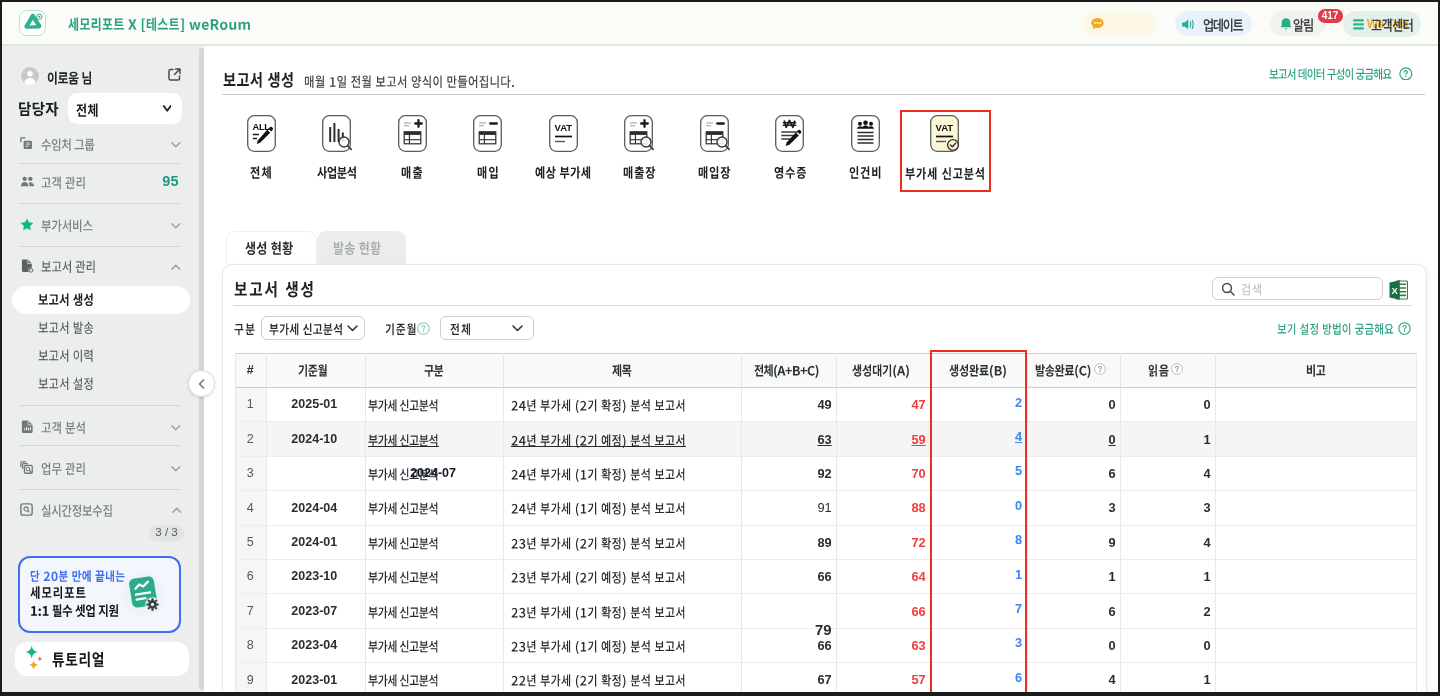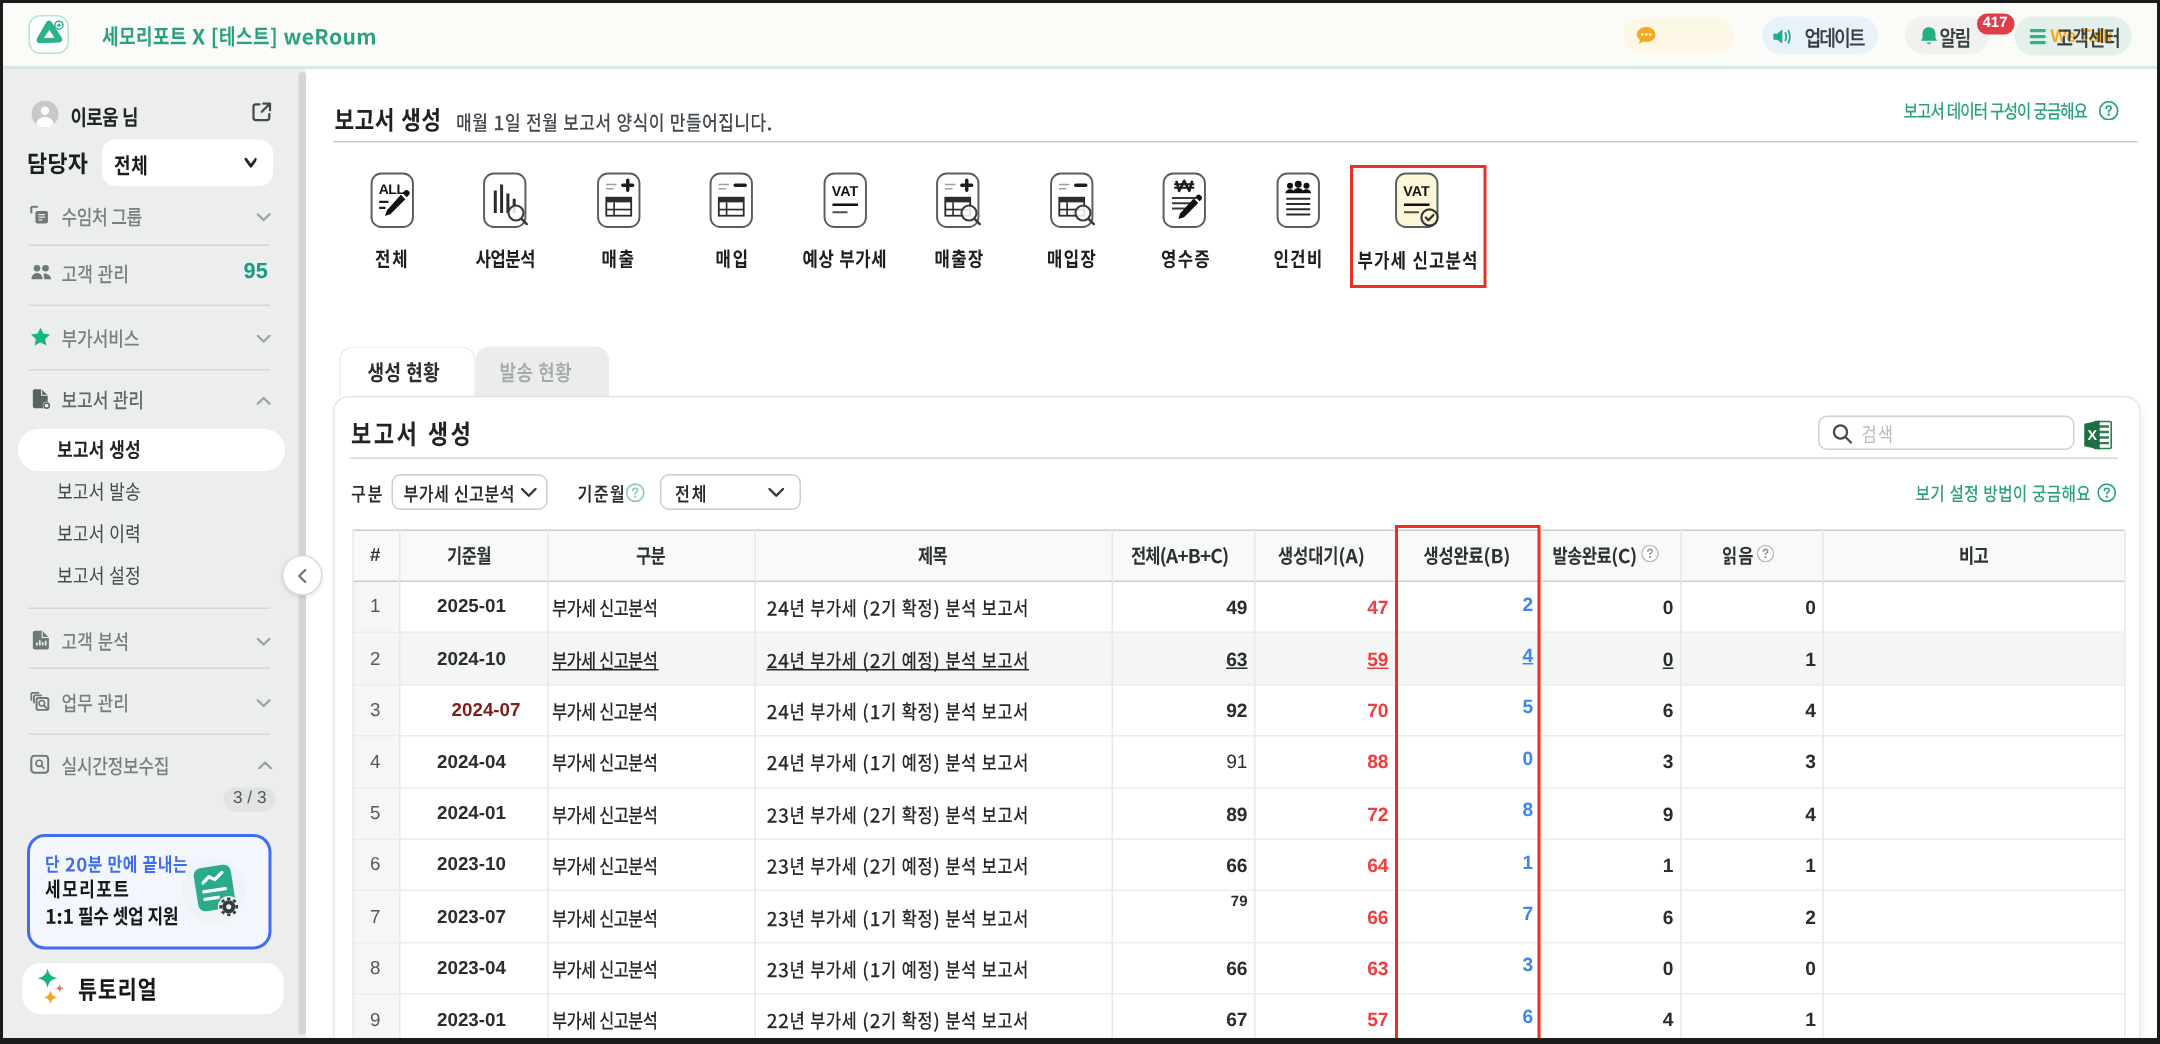--- a/index.html
+++ b/index.html
@@ -859,21 +859,21 @@
     <svg style="position:absolute;left:511.4px;top:431.5px;overflow:visible" width="174.6" height="19.2" viewBox="0 0 174.6 19.2" fill="#27292c">
       <use href="#s56"></use>
     </svg>
     <div style="position:absolute;left:511.4px;top:446.4px;width:174.6px;height:1px;background:#27292c"></div>
     <div style="position:absolute;left:531.7px;top:429.5px;width:300px;height:19.2px;line-height:19.2px;font-size:12.8px;font-weight:700;color:#2a2d30;text-align:right;letter-spacing:normal;text-decoration:underline;">63</div>
     <div style="position:absolute;left:625.7px;top:429.5px;width:300px;height:19.2px;line-height:19.2px;font-size:12.8px;font-weight:700;color:#f03e3e;text-align:right;letter-spacing:normal;text-decoration:underline;">59</div>
     <div style="position:absolute;left:722.2px;top:426.9px;width:300px;height:19.2px;line-height:19.2px;font-size:12.8px;font-weight:700;color:#3b87ec;text-align:right;letter-spacing:normal;text-decoration:underline;">4</div>
     <div style="position:absolute;left:815.7px;top:429.5px;width:300px;height:19.2px;line-height:19.2px;font-size:12.8px;font-weight:700;color:#2a2d30;text-align:right;letter-spacing:normal;text-decoration:underline;">0</div>
     <div style="position:absolute;left:910.7px;top:429.5px;width:300px;height:19.2px;line-height:19.2px;font-size:12.8px;font-weight:700;color:#2a2d30;text-align:right;letter-spacing:normal;">1</div>
     <div style="position:absolute;left:100.2px;top:464.1px;width:300px;height:18.8px;line-height:18.8px;font-size:12.5px;font-weight:400;color:#55585b;text-align:center;letter-spacing:normal;">3</div>
-    <div style="position:absolute;left:174px;top:464.1px;width:300px;height:18.8px;line-height:18.8px;font-size:12.5px;font-weight:700;color:#7f1d1d;text-align:center;letter-spacing:normal;">2024-07</div>
+    <div style="position:absolute;left:156px;top:464.1px;width:300px;height:18.8px;line-height:18.8px;font-size:12.5px;font-weight:700;color:#0f172a;text-align:right;letter-spacing:normal;">2024-07</div>
     <svg style="position:absolute;left:368.3px;top:465.9px;overflow:visible" width="70.6" height="19.2" viewBox="0 0 70.6 19.2" fill="#27292c">
       <use href="#s54"></use>
     </svg>
     <svg style="position:absolute;left:511.4px;top:465.9px;overflow:visible" width="174.6" height="19.2" viewBox="0 0 174.6 19.2" fill="#27292c">
       <use href="#s57"></use>
     </svg>
     <div style="position:absolute;left:531.7px;top:463.9px;width:300px;height:19.2px;line-height:19.2px;font-size:12.8px;font-weight:700;color:#2a2d30;text-align:right;letter-spacing:normal;">92</div>
     <div style="position:absolute;left:625.7px;top:463.9px;width:300px;height:19.2px;line-height:19.2px;font-size:12.8px;font-weight:700;color:#f03e3e;text-align:right;letter-spacing:normal;">70</div>
     <div style="position:absolute;left:722.2px;top:461.3px;width:300px;height:19.2px;line-height:19.2px;font-size:12.8px;font-weight:700;color:#3b87ec;text-align:right;letter-spacing:normal;">5</div>
     <div style="position:absolute;left:815.7px;top:463.9px;width:300px;height:19.2px;line-height:19.2px;font-size:12.8px;font-weight:700;color:#2a2d30;text-align:right;letter-spacing:normal;">6</div>
@@ -918,21 +918,21 @@
     <div style="position:absolute;left:815.7px;top:567.1px;width:300px;height:19.2px;line-height:19.2px;font-size:12.8px;font-weight:700;color:#2a2d30;text-align:right;letter-spacing:normal;">1</div>
     <div style="position:absolute;left:910.7px;top:567.1px;width:300px;height:19.2px;line-height:19.2px;font-size:12.8px;font-weight:700;color:#2a2d30;text-align:right;letter-spacing:normal;">1</div>
     <div style="position:absolute;left:100.2px;top:601.7px;width:300px;height:18.8px;line-height:18.8px;font-size:12.5px;font-weight:400;color:#55585b;text-align:center;letter-spacing:normal;">7</div>
     <div style="position:absolute;left:164.3px;top:601.7px;width:300px;height:18.8px;line-height:18.8px;font-size:12.5px;font-weight:700;color:#2a2d30;text-align:center;letter-spacing:normal;">2023-07</div>
     <svg style="position:absolute;left:368.3px;top:603.5px;overflow:visible" width="70.6" height="19.2" viewBox="0 0 70.6 19.2" fill="#27292c">
       <use href="#s54"></use>
     </svg>
     <svg style="position:absolute;left:511.4px;top:603.5px;overflow:visible" width="174.6" height="19.2" viewBox="0 0 174.6 19.2" fill="#27292c">
       <use href="#s61"></use>
     </svg>
-    <div style="position:absolute;left:531.7px;top:592px;width:300px;height:19.2px;line-height:19.2px;font-size:10px;font-weight:700;color:#2a2d30;text-align:right;letter-spacing:normal;">79</div>
+    <div style="position:absolute;left:531.7px;top:620px;width:300px;height:19.2px;line-height:19.2px;font-size:15px;font-weight:700;color:#2a2d30;text-align:right;letter-spacing:normal;">79</div>
     <div style="position:absolute;left:625.7px;top:601.5px;width:300px;height:19.2px;line-height:19.2px;font-size:12.8px;font-weight:700;color:#f03e3e;text-align:right;letter-spacing:normal;">66</div>
     <div style="position:absolute;left:722.2px;top:598.9px;width:300px;height:19.2px;line-height:19.2px;font-size:12.8px;font-weight:700;color:#3b87ec;text-align:right;letter-spacing:normal;">7</div>
     <div style="position:absolute;left:815.7px;top:601.5px;width:300px;height:19.2px;line-height:19.2px;font-size:12.8px;font-weight:700;color:#2a2d30;text-align:right;letter-spacing:normal;">6</div>
     <div style="position:absolute;left:910.7px;top:601.5px;width:300px;height:19.2px;line-height:19.2px;font-size:12.8px;font-weight:700;color:#2a2d30;text-align:right;letter-spacing:normal;">2</div>
     <div style="position:absolute;left:100.2px;top:636.1px;width:300px;height:18.8px;line-height:18.8px;font-size:12.5px;font-weight:400;color:#55585b;text-align:center;letter-spacing:normal;">8</div>
     <div style="position:absolute;left:164.3px;top:636.1px;width:300px;height:18.8px;line-height:18.8px;font-size:12.5px;font-weight:700;color:#2a2d30;text-align:center;letter-spacing:normal;">2023-04</div>
     <svg style="position:absolute;left:368.3px;top:637.9px;overflow:visible" width="70.6" height="19.2" viewBox="0 0 70.6 19.2" fill="#27292c">
       <use href="#s54"></use>
     </svg>
     <svg style="position:absolute;left:511.4px;top:637.9px;overflow:visible" width="174.6" height="19.2" viewBox="0 0 174.6 19.2" fill="#27292c">

